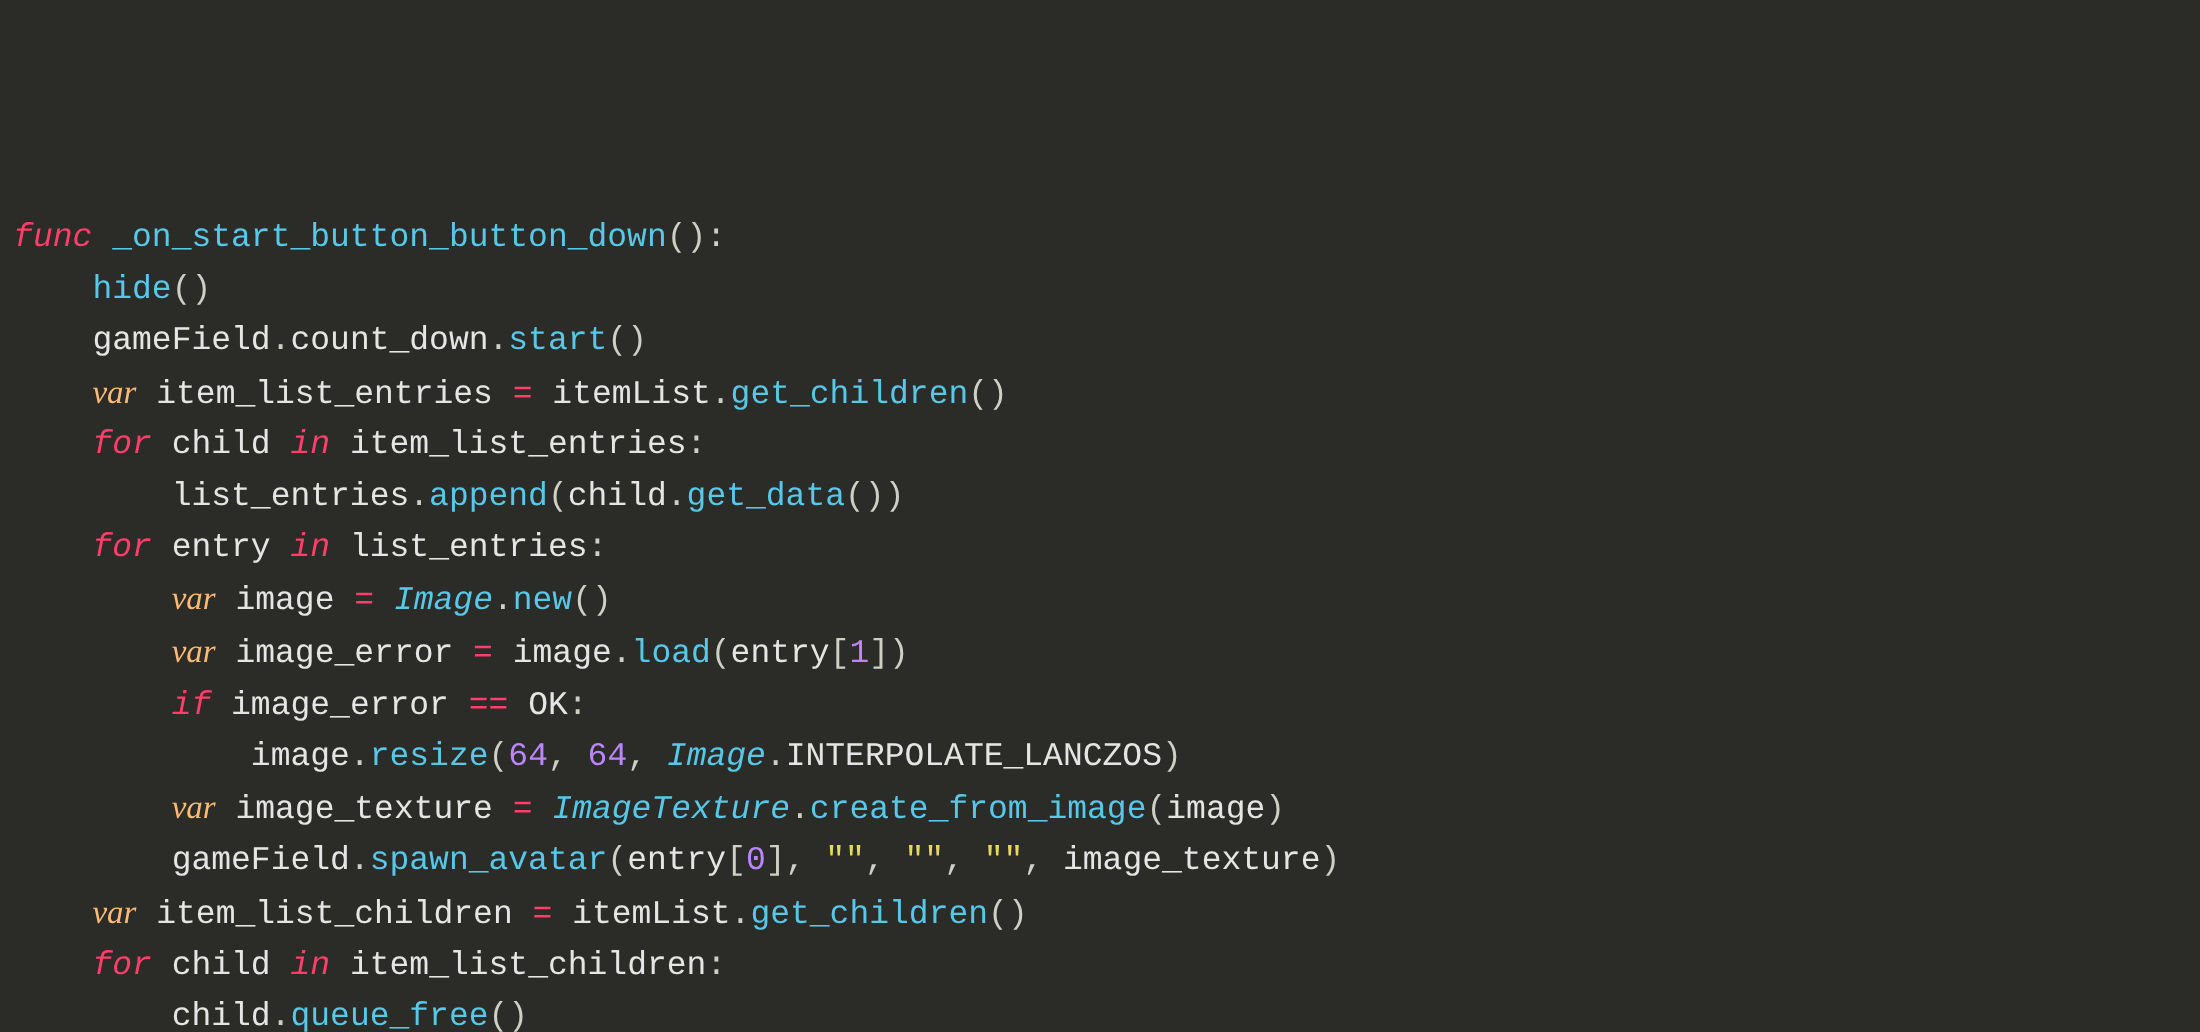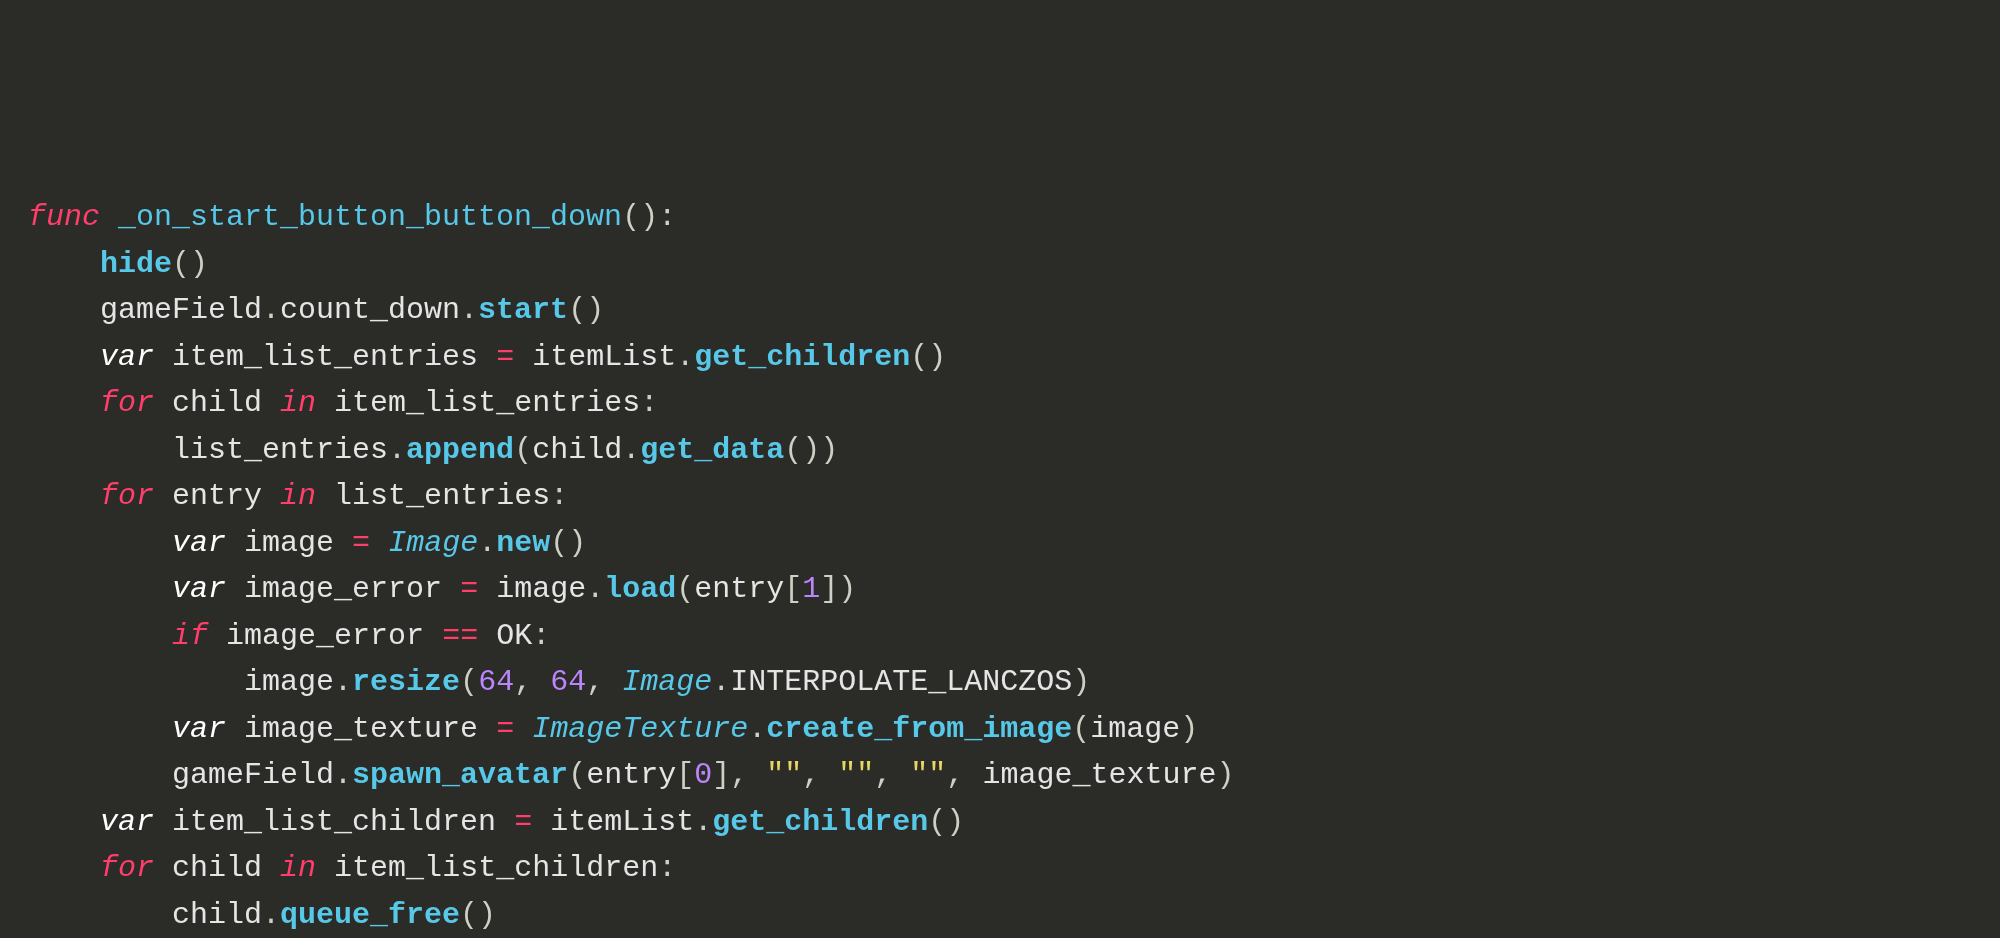--- a/index.html
+++ b/index.html
@@ -12,26 +12,25 @@
       font-family: 'Menlo', 'Consolas', 'Courier New', monospace;
       font-size: 30px;
       line-height: 1.55;
       color: #cdd0c4;
       padding: 8px 12px;
       white-space: pre;
       overflow-x: auto;
     }
     .code-line {
       display: block;
-      margin-left: 16px;
     }
     .tok-kw-i { color: #ff3e6a; font-style: italic; }
-    .tok-var-i { color: #ffffff; font-style: italic; }
+    .tok-var-i { color: #fdba74; font-style: italic; font-family: Liberation Serif, serif; }
     .tok-fn-def { color: #57c8e8; }
-    .tok-fn { color: #57c8e8; font-weight: bold; }
+    .tok-fn { color: #57c8e8; }
     .tok-id { color: #e5e5e5; }
     .tok-punct { color: #cdd0c4; }
     .tok-op { color: #ff3e6a; }
     .tok-type-i { color: #57c8e8; font-style: italic; }
     .tok-num { color: #bb86fc; }
     .tok-str { color: #e6d760; }
   </style>
 </head>
 <body>
 

